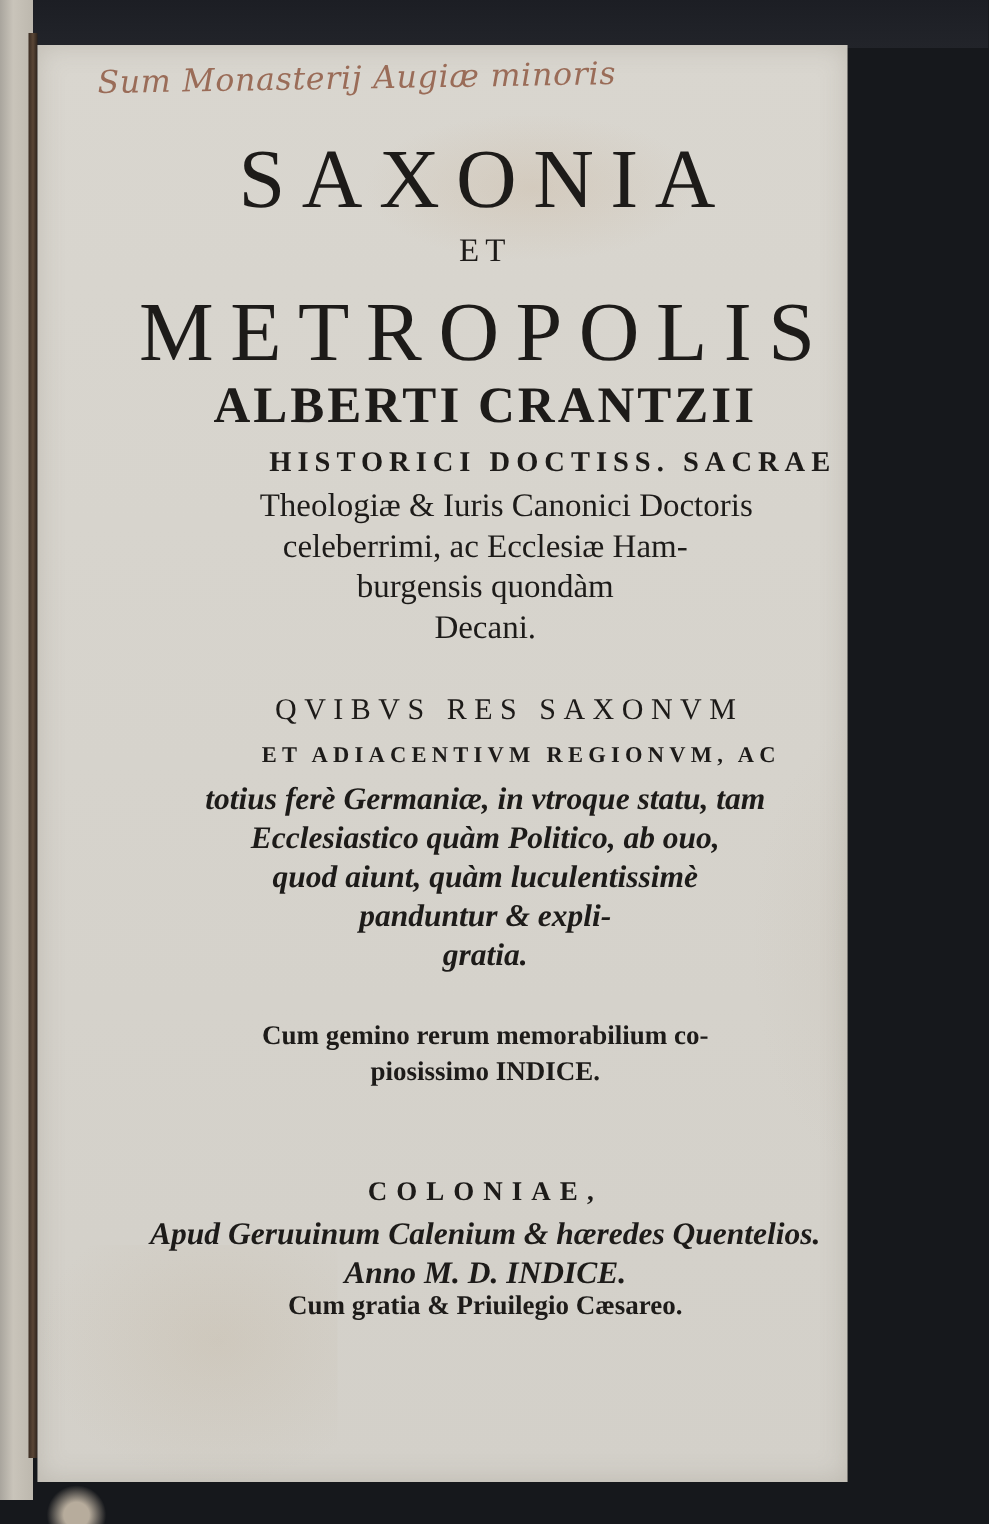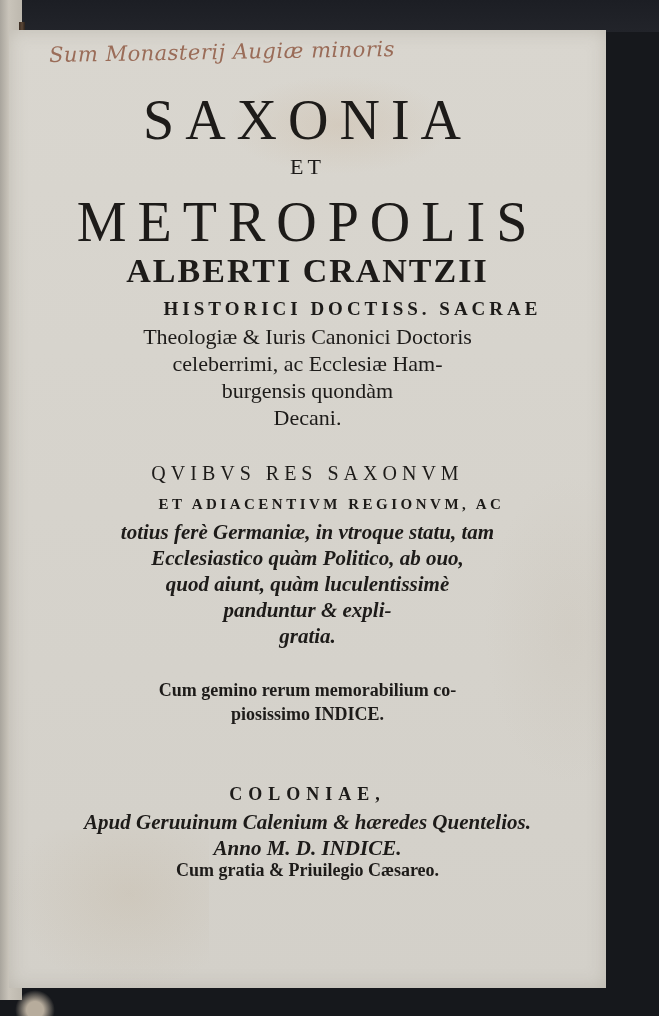--- a/index.html
+++ b/index.html
@@ -15,42 +15,42 @@
     }
     .left-leaf {
       position: absolute; left: 0; top: 0; width: 22px; height: 1000px;
       background: linear-gradient(90deg, #a9a59d 0%, #c9c4ba 40%, #bdb8ae 100%);
     }
     .gutter {
       position: absolute; left: 19px; top: 22px; width: 6px; height: 950px;
       background: linear-gradient(90deg, #3a2c22, #5a4636, #2c221b);
     }
     .page {
-      position: absolute; left: 9px; top: 30px; width: 597px; height: 958px;
+      position: absolute; left: 25px; top: 30px; width: 540px; height: 958px;
       background:
         radial-gradient(ellipse 160px 70px at 330px 95px, rgba(196,170,140,0.25), transparent 70%),
         radial-gradient(ellipse 120px 220px at 560px 600px, rgba(190,180,165,0.18), transparent 70%),
         linear-gradient(180deg, #d9d6cf 0%, #d6d3cc 50%, #d3d0c9 100%);
       box-shadow: inset 0 0 18px rgba(120,110,95,0.25);
     }
     .content { position: absolute; left: 0; top: 0; width: 597px; text-align: center; color: #1d1b19; }
     .line { position: absolute; left: 0; width: 100%; text-align: center; white-space: nowrap; }
 
     .inscription {
       position: absolute; left: 40px; top: 10px;
       font-family: "DejaVu Serif", serif; font-style: italic;
       color: #9a6c58; font-size: 21px; letter-spacing: 0.5px;
       transform: rotate(-1deg);
     }
     .title-big { font-size: 56px; letter-spacing: 11px; font-weight: normal; }
     .title-et { font-size: 22px; letter-spacing: 4px; }
     .author { font-size: 34px; letter-spacing: 2px; font-weight: bold; }
     .smallcaps { font-size: 19px; letter-spacing: 4px; font-weight: bold; }
     .roman { font-size: 22px; }
-    .roman-caps { font-size: 20px; letter-spacing: 5px; }
+    .roman-caps { font-size: 20px; letter-spacing: 5px; padding-left: 16px; }
     .roman-caps-sm { font-size: 15px; letter-spacing: 3.5px; font-weight: bold; }
     .italic { font-style: italic; font-size: 21px; font-weight: bold; }
     .index { font-size: 18px; font-weight: bold; }
     .imprint-caps { font-size: 18px; letter-spacing: 6px; font-weight: bold; }
     .imprint-it { font-style: italic; font-size: 21px; font-weight: bold; }
     .privilege { font-size: 18px; font-weight: bold; }
 
     .stain1 { position: absolute; left: 0; top: 800px; width: 200px; height: 160px;
       background: radial-gradient(ellipse at 60% 40%, rgba(180,160,130,0.18), transparent 70%); }
     .frayed { position: absolute; left: 6px; top: 960px; width: 40px; height: 40px;
@@ -69,21 +69,21 @@
 
   <div class="content">
     <div class="inscription">Sum Monasterij Augiæ minoris</div>
 
     <div class="line title-big" style="top:58px;">SAXONIA</div>
     <div class="line title-et" style="top:124px;">ET</div>
     <div class="line title-big" style="top:160px;">METROPOLIS</div>
 
     <div class="line author" style="top:222px;">ALBERTI CRANTZII</div>
     <div class="line smallcaps" style="top:268px;padding-left:45px;">HISTORICI DOCTISS. SACRAE</div>
-    <div class="line roman" style="top:294px;">Theologiæ &amp; Iuris Canonici Doctoris</div>
+    <div class="line roman" style="top:294px;padding-left:14px;">Theologiæ &amp; Iuris Canonici Doctoris</div>
     <div class="line roman" style="top:321px;">celeberrimi, ac Ecclesiæ Ham-</div>
     <div class="line roman" style="top:348px;">burgensis quondàm</div>
     <div class="line roman" style="top:375px;">Decani.</div>
 
     <div class="line roman-caps" style="top:432px;">QVIBVS RES SAXONVM</div>
     <div class="line roman-caps-sm" style="top:466px;padding-left:24px;">ET ADIACENTIVM REGIONVM, AC</div>
     <div class="line italic" style="top:490px;">totius ferè Germaniæ, in vtroque statu, tam</div>
     <div class="line italic" style="top:516px;">Ecclesiastico quàm Politico, ab ouo,</div>
     <div class="line italic" style="top:542px;">quod aiunt, quàm luculentissimè</div>
     <div class="line italic" style="top:568px;">panduntur &amp; expli-</div>

